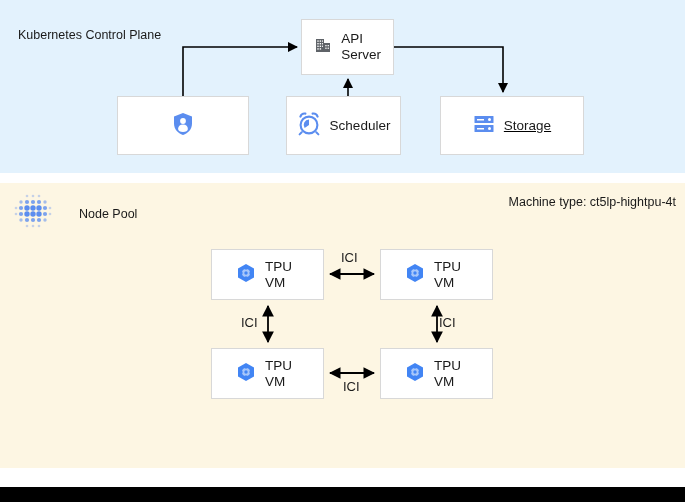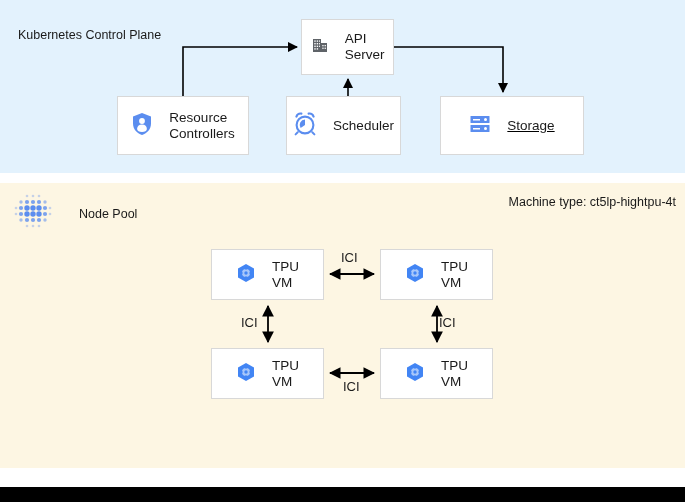--- a/index.html
+++ b/index.html
@@ -56,21 +56,21 @@
 
   
   .node-box {
     position: absolute;
     background: #ffffff;
     border: 1px solid #d8d8d8;
     box-sizing: border-box;
     display: flex;
     align-items: center;
     justify-content: center;
-    gap: 16px;
+    gap: 9px;
     padding: 0 24px;
   }
   .node-label {
     font-size: 13.5px;
     line-height: 16px;
     color: #1a1a1a;
     white-space: pre-line;
     text-align: left;
   }
   .node-icon {
@@ -172,22 +172,20 @@
 </div>
 
 <div class="node-box box-resource">
   <span class="node-icon">
     <svg width="22" height="24" viewBox="0 0 22 24">
       <path d="M11 1 L20 4.5 V11.5 C20 17.2 16.2 21.2 11 23 C5.8 21.2 2 17.2 2 11.5 V4.5 Z" fill="#5b8def"></path>
       <circle cx="11" cy="9" r="2.9" fill="#ffffff"></circle>
       <path d="M11 12.6 C7.8 12.6 6.1 14.6 6.1 16.9 C6.1 18.6 8.3 20 11 20 C13.7 20 15.9 18.6 15.9 16.9 C15.9 14.6 14.2 12.6 11 12.6 Z" fill="#ffffff"></path>
     </svg>
   </span>
-  <span class="node-label">Resource
-Controllers</span>
 </div>
 
 <div class="node-box box-scheduler">
   <span class="node-icon">
     <svg width="24" height="24" viewBox="0 0 24 24">
       <path d="M3.4 4.6 A4.6 4.6 0 0 1 8.4 1.6" stroke="#5b8def" stroke-width="2.1" fill="none" stroke-linecap="round"></path>
       <path d="M20.6 4.6 A4.6 4.6 0 0 0 15.6 1.6" stroke="#5b8def" stroke-width="2.1" fill="none" stroke-linecap="round"></path>
       <circle cx="12" cy="13" r="8.4" fill="none" stroke="#5b8def" stroke-width="2.1"></circle>
       <path d="M12 13 L12 7.4 A5.6 5.6 0 0 0 7.6 16.1 Z" fill="#5b8def"></path>
       <path d="M4.7 20.3 L2.6 22.4" stroke="#5b8def" stroke-width="2" stroke-linecap="round"></path>

